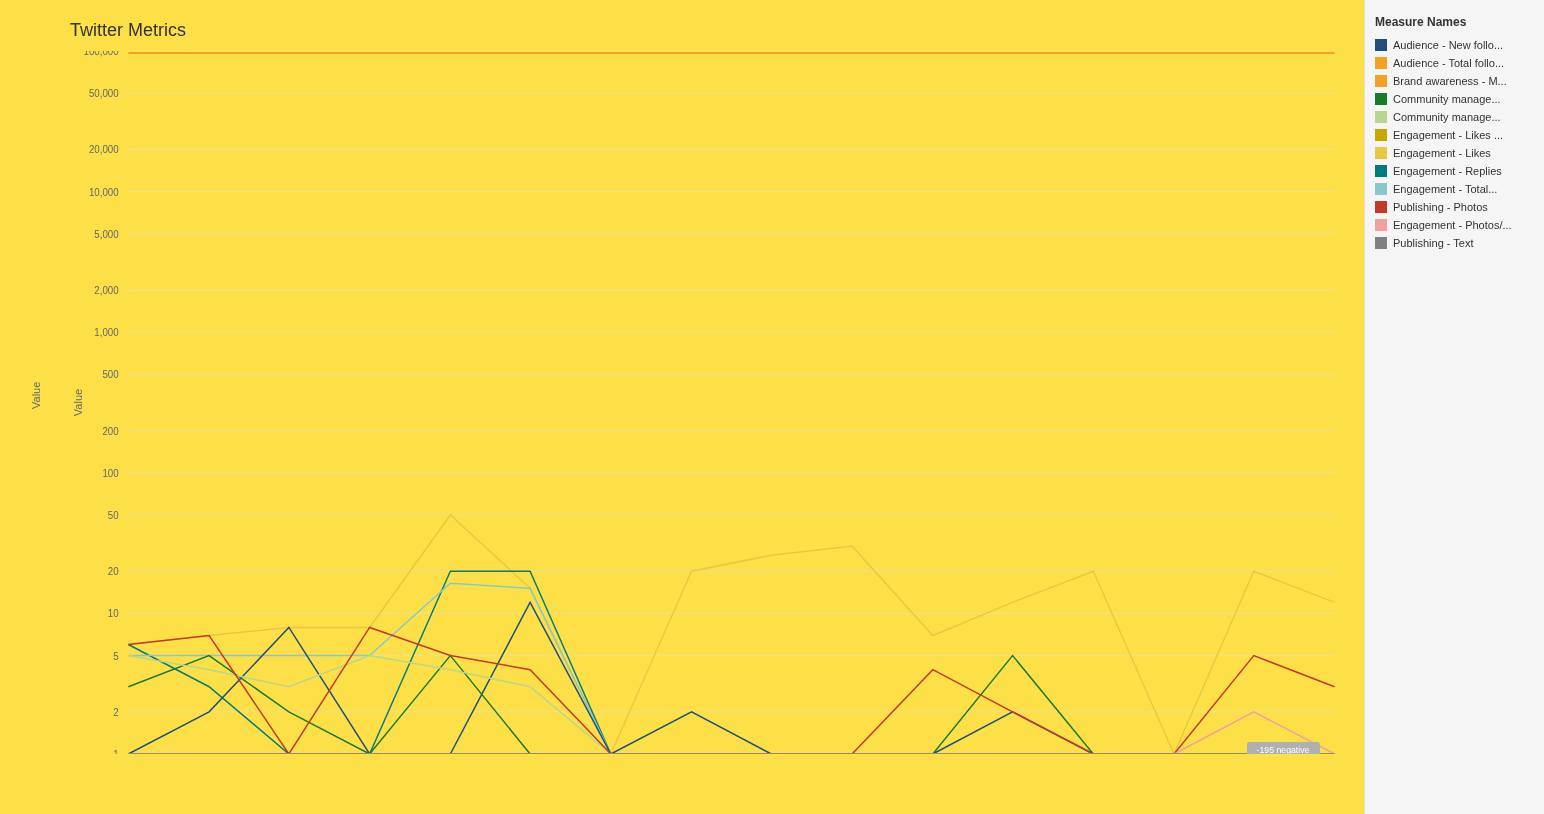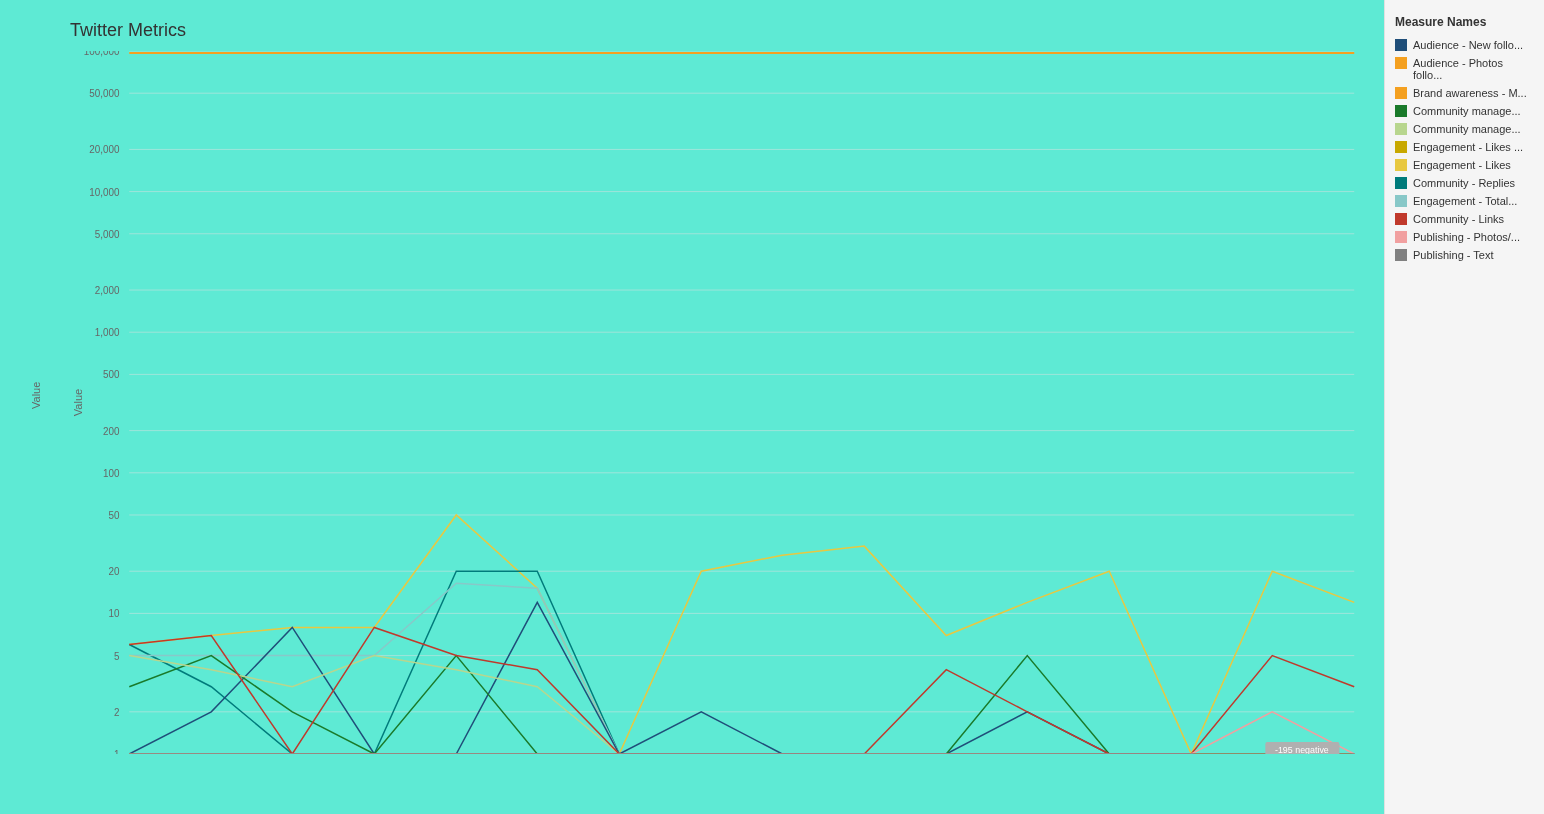--- a/index.html
+++ b/index.html
@@ -5,21 +5,21 @@
     * { box-sizing: border-box; margin: 0; padding: 0; }
     body {
       background: #f5f5f5;
       font-family: Arial, sans-serif;
       font-size: 12px;
       color: #333;
     }
     .page {
       width: 1544px;
       height: 814px;
-      background: #5eead4;
+      background: #fde047;
       display: flex;
       flex-direction: row;
       position: relative;
     }
     .chart-area {
       flex: 1;
       padding: 20px 10px 60px 70px;
       position: relative;
       display: flex;
       flex-direction: column;
@@ -43,21 +43,21 @@
       font-size: 11px;
       color: #666;
       white-space: nowrap;
       transform-origin: center center;
     }
     svg.main-chart {
       width: 100%;
       height: 100%;
     }
     .legend-panel {
-      width: 160px;
+      width: 180px;
       background: #f5f5f5;
       padding: 15px 10px;
       border-left: 1px solid #e0e0e0;
       flex-shrink: 0;
     }
     .legend-title {
       font-size: 12px;
       font-weight: bold;
       color: #333;
       margin-bottom: 10px;
@@ -359,21 +359,21 @@
   <div class="legend-panel">
     <div class="legend-title">Measure Names</div>
 
     <div id="legend-items-container">
         <div class="legend-item">
     <div class="legend-swatch" style="background:#1f4e79;"></div>
     <span class="legend-label">Audience - New follo...</span>
   </div>
         <div class="legend-item">
     <div class="legend-swatch" style="background:#f4a020;"></div>
-    <span class="legend-label">Audience - Photos follo...</span>
+    <span class="legend-label">Audience - Total follo...</span>
   </div>
         <div class="legend-item">
     <div class="legend-swatch" style="background:#f4a020;"></div>
     <span class="legend-label">Brand awareness - M...</span>
   </div>
         <div class="legend-item">
     <div class="legend-swatch" style="background:#1a7a2a;"></div>
     <span class="legend-label">Community manage...</span>
   </div>
         <div class="legend-item">
@@ -383,33 +383,33 @@
         <div class="legend-item">
     <div class="legend-swatch" style="background:#c8a800;"></div>
     <span class="legend-label">Engagement - Likes ...</span>
   </div>
         <div class="legend-item">
     <div class="legend-swatch" style="background:#e8c840;"></div>
     <span class="legend-label">Engagement - Likes</span>
   </div>
         <div class="legend-item">
     <div class="legend-swatch" style="background:#007b7b;"></div>
-    <span class="legend-label">Community - Replies</span>
+    <span class="legend-label">Engagement - Replies</span>
   </div>
         <div class="legend-item">
     <div class="legend-swatch" style="background:#88c8c8;"></div>
     <span class="legend-label">Engagement - Total...</span>
   </div>
         <div class="legend-item">
     <div class="legend-swatch" style="background:#c0392b;"></div>
-    <span class="legend-label">Community - Links</span>
+    <span class="legend-label">Publishing - Photos</span>
   </div>
         <div class="legend-item">
     <div class="legend-swatch" style="background:#f1a0a0;"></div>
-    <span class="legend-label">Publishing - Photos/...</span>
+    <span class="legend-label">Engagement - Photos/...</span>
   </div>
         <div class="legend-item">
     <div class="legend-swatch" style="background:#808080;"></div>
     <span class="legend-label">Publishing - Text</span>
   </div>
       </div>
   </div>
 </div>
 
 </body></html>

